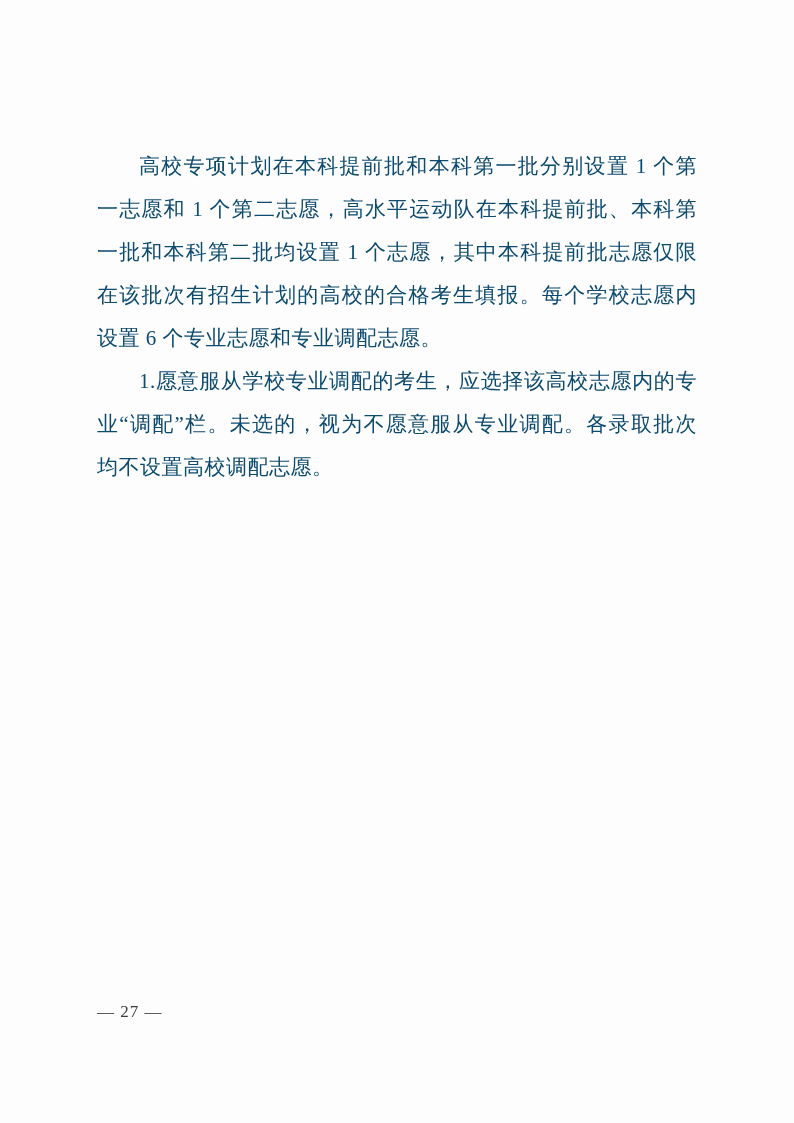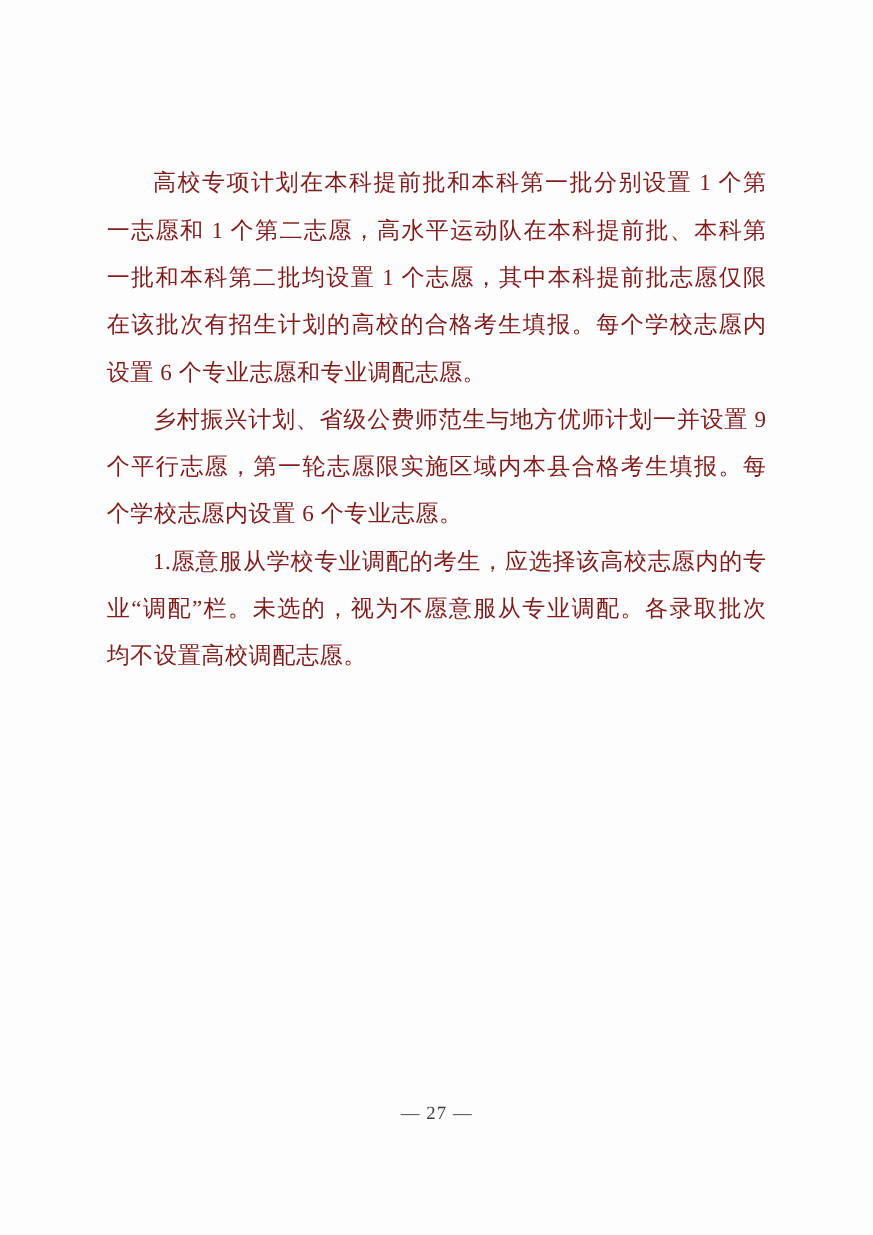--- a/index.html
+++ b/index.html
@@ -19,42 +19,41 @@
     position: absolute;
     left: 97px;
     top: 145px;
     width: 600px;
   }
   .content p {
     margin: 0;
     padding: 0;
     font-size: 21px;
     line-height: 43px;
-    color: #7f1d1d;
+    color: #0c4a6e;
     text-indent: 2em;
     text-align: justify;
     text-justify: inter-ideograph;
     letter-spacing: 0.5px;
   }
   .footer {
     position: absolute;
     left: 97px;
     top: 1000px;
     width: 600px;
-    text-align: center;
+    text-align: left;
     font-size: 17px;
     line-height: 24px;
     color: #3d3d3d;
     letter-spacing: 1px;
   }
 </style>
 </head>
 <body>
 
 <div class="page">
   <div class="content">
     <p>高校专项计划在本科提前批和本科第一批分别设置 1 个第一志愿和 1 个第二志愿，高水平运动队在本科提前批、本科第一批和本科第二批均设置 1 个志愿，其中本科提前批志愿仅限在该批次有招生计划的高校的合格考生填报。每个学校志愿内设置 6 个专业志愿和专业调配志愿。</p>
-    <p>乡村振兴计划、省级公费师范生与地方优师计划一并设置 9 个平行志愿，第一轮志愿限实施区域内本县合格考生填报。每个学校志愿内设置 6 个专业志愿。</p>
     <p>1.愿意服从学校专业调配的考生，应选择该高校志愿内的专业“调配”栏。未选的，视为不愿意服从专业调配。各录取批次均不设置高校调配志愿。</p>
   </div>
 
   <div class="footer">— 27 —</div>
 </div>
 
 </body></html>

